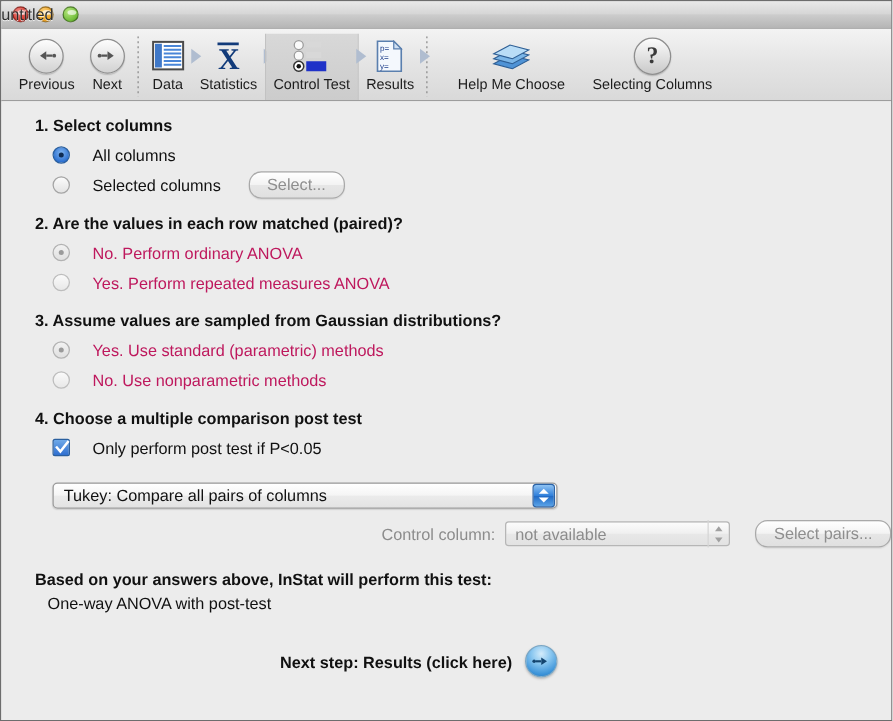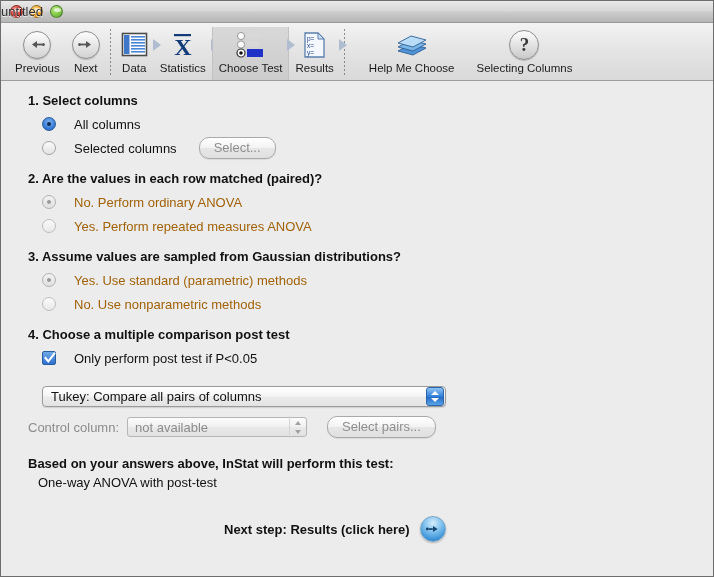--- a/index.html
+++ b/index.html
@@ -150,21 +150,21 @@
     display: flex;
     align-items: center;
     margin: 0 0 4px 14px;
     height: 20px;
   }
   .opt-label {
     font-size: 13px;
     color: #111;
     margin-left: 18px;
   }
-  .opt-label.disabled { color: #a16207; }
+  .opt-label.disabled { color: #be185d; }
 
   
   .radio {
     width: 14px; height: 14px;
     border-radius: 50%;
     box-sizing: border-box;
     position: relative;
     flex: 0 0 auto;
   }
   .radio.off {
@@ -291,22 +291,24 @@
     justify-content: space-around;
     padding: 2px 0;
     border-left: 1px solid #d5d5d5;
   }
   .tri-up-g { width:0;height:0;border-left:3.5px solid transparent;border-right:3.5px solid transparent;border-bottom:4px solid #a0a0a0; }
   .tri-dn-g { width:0;height:0;border-left:3.5px solid transparent;border-right:3.5px solid transparent;border-top:4px solid #a0a0a0; }
 
   .ctrl-row {
     display: flex;
     align-items: center;
+    margin-left: 10px;
     margin-top: 9px;
     gap: 8px;
+    justify-content: flex-end;
   }
   .ctrl-label {
     font-size: 13px;
     color: #8c8c8c;
   }
 
   .summary-head {
     font-size: 13px;
     font-weight: bold;
     color: #111;
@@ -424,21 +426,21 @@
           <circle cx="5" cy="5" r="3.6" fill="#fafafa" stroke="#9a9a9a" stroke-width="1"></circle>
           <rect x="11" y="2" width="12" height="5" fill="#d8d8d8"></rect>
           <circle cx="5" cy="13.5" r="3.6" fill="#fafafa" stroke="#9a9a9a" stroke-width="1"></circle>
           <rect x="11" y="10.5" width="12" height="5" fill="#d8d8d8"></rect>
           <circle cx="5" cy="22" r="4" fill="#fff" stroke="#333" stroke-width="1.2"></circle>
           <circle cx="5" cy="22" r="1.8" fill="#111"></circle>
           <rect x="11" y="18" width="16" height="8" fill="#1f32c8"></rect>
         </svg>
       </div>
       <div class="tb-arrow"></div>
-      <div class="tb-label">Choose Test</div>
+      <div class="tb-label">Control Test</div>
     </div>
 
     <div class="tb-item">
       <div class="tb-icon">
         <svg width="24" height="28" viewBox="0 0 24 28">
           <path d="M2,2 L15,2 L21,8 L21,26 L2,26 Z" fill="#f4f8fd" stroke="#5a7fae" stroke-width="1.3"></path>
           <path d="M15,2 L15,8 L21,8 Z" fill="#cfe0f2" stroke="#5a7fae" stroke-width="1"></path>
           <text x="4" y="10" font-family="Liberation Sans, sans-serif" font-size="6.5" fill="#1f3f8a">p=</text>
           <text x="4" y="17" font-family="Liberation Sans, sans-serif" font-size="6.5" fill="#1f3f8a">x=</text>
           <text x="4" y="24" font-family="Liberation Sans, sans-serif" font-size="6.5" fill="#1f3f8a">y=</text>

